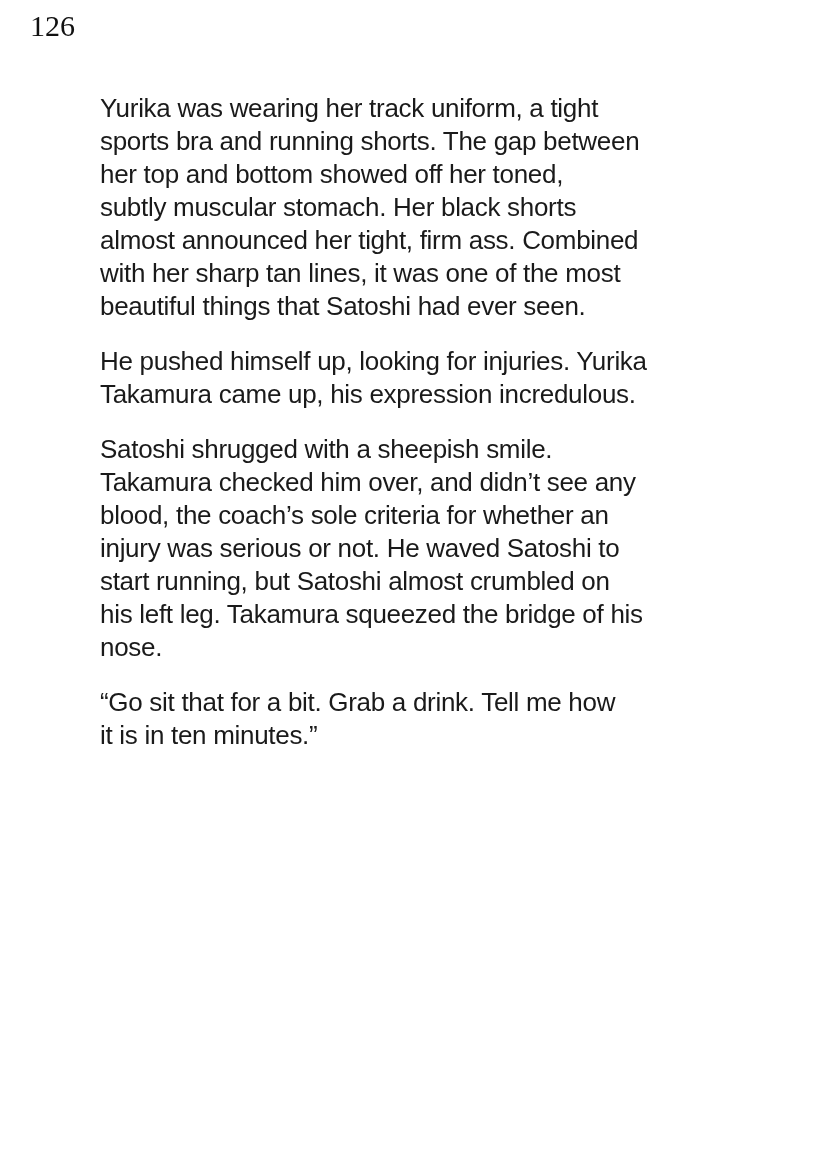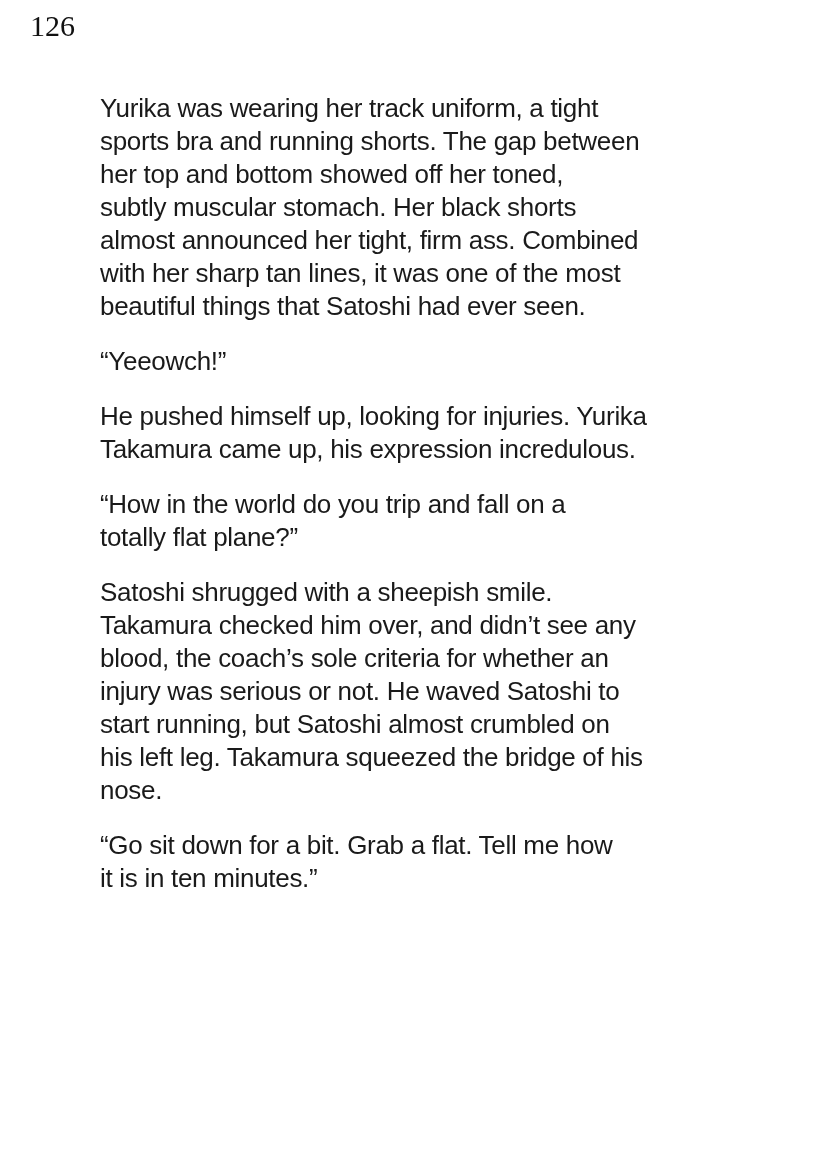--- a/index.html
+++ b/index.html
@@ -47,28 +47,25 @@
   <div class="page-number">126</div>
 
   <div class="body-text">
     <p class="paragraph">Yurika was wearing her track uniform, a tight
 sports bra and running shorts. The gap between
 her top and bottom showed off her toned,
 subtly muscular stomach. Her black shorts
 almost announced her tight, firm ass. Combined
 with her sharp tan lines, it was one of the most
 beautiful things that Satoshi had ever seen.</p>
-    <p class="paragraph">“Yeeowch!”</p>
     <p class="paragraph">He pushed himself up, looking for injuries. Yurika
 Takamura came up, his expression incredulous.</p>
-    <p class="paragraph">“How in the world do you trip and fall on a
-totally flat plane?”</p>
     <p class="paragraph">Satoshi shrugged with a sheepish smile.
 Takamura checked him over, and didn’t see any
 blood, the coach’s sole criteria for whether an
 injury was serious or not. He waved Satoshi to
 start running, but Satoshi almost crumbled on
 his left leg. Takamura squeezed the bridge of his
 nose.</p>
-    <p class="paragraph">“Go sit down for a bit. Grab a flat. Tell me how
+    <p class="paragraph">“Go sit that for a bit. Grab a drink. Tell me how
 it is in ten minutes.”</p>
   </div>
 </div>
 
 </body></html>

